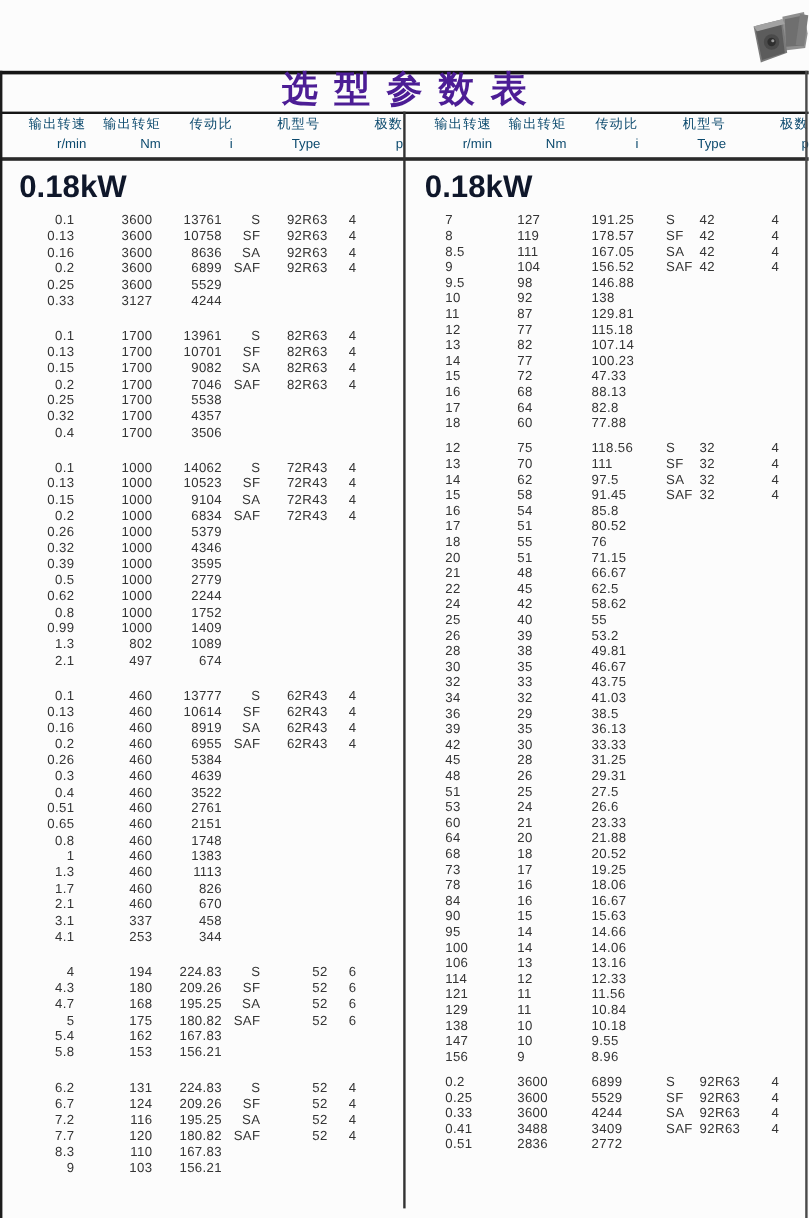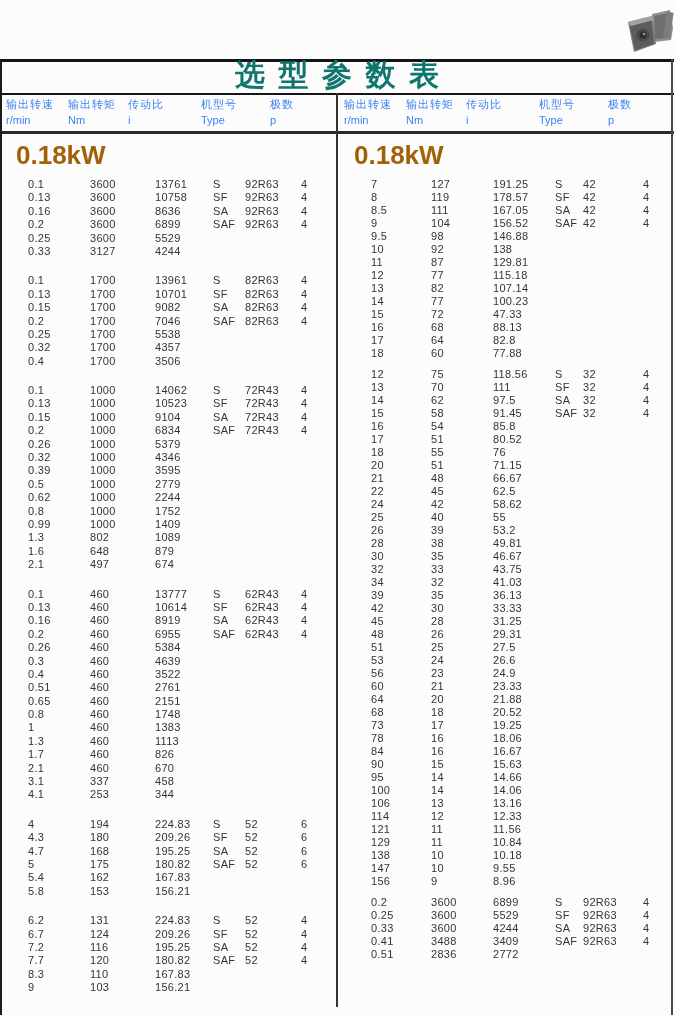--- a/index.html
+++ b/index.html
@@ -12,46 +12,46 @@
   .top-rule{top:59px;height:3px;}
   .title-rule{top:93px;height:2px;}
   .header-rule{top:131px;height:3px;background:#2a2a2a;}
   .vline{position:absolute;background:#1c1c1c;width:2px;}
   .left-border{left:0;top:59px;bottom:0;}
   .right-border{left:671px;top:59px;bottom:0;background:#4a4a4a;}
   .center-divider{left:336px;top:93px;bottom:8px;background:#333;}
 
   .page-title{
     position:absolute;top:58px;left:0;width:100%;height:34px;
-    text-align:center;font-size:30px;font-weight:bold;color:#0f766e;
+    text-align:center;font-size:30px;font-weight:bold;color:#4c1d95;
     letter-spacing:0.45em;text-indent:0.45em;line-height:34px;
   }
 
   .corner-photo{position:absolute;top:4px;left:624px;width:50px;height:56px;}
 
   .hdr-half{position:absolute;top:97px;width:337px;height:34px;}
-  .hdr-cell{position:absolute;width:66px;text-align:left;color:#3b82f6;}
+  .hdr-cell{position:absolute;width:66px;text-align:right;color:#0c4a6e;}
   .hdr-label{font-size:11px;line-height:15px;letter-spacing:1px;}
   .hdr-unit{font-size:11px;line-height:16px;}
 
   .col{position:absolute;top:136px;bottom:0;display:flex;flex-direction:column;align-items:stretch;overflow:hidden;}
   .col-left{left:0;width:337px;}
   .col-right{left:338px;width:336px;}
   .power-heading{
-    font-size:26px;font-weight:bold;color:#a16207;
+    font-size:26px;font-weight:bold;color:#0f172a;
     margin:4px 0 8px 16px;line-height:30px;letter-spacing:0px;
   }
   .col-right .power-heading.later{margin-top:2px;}
   .rows{margin:0 0 16px 0;}
   .col-right .rows{margin-bottom:8px;}
   .row{
     display:grid;white-space:nowrap;
     font-size:11px;color:#343434;letter-spacing:0.3px;
   }
-  .col-left .row{grid-template-columns:62px 65px 58px 32px 56px 24px;padding-left:28px;line-height:13.4px;height:13.4px;}
+  .col-left .row{grid-template-columns:62px 65px 58px 32px 56px 24px;line-height:13.4px;height:13.4px;text-align:right;}
   .col-right .row{grid-template-columns:60px 62px 62px 28px 60px 24px;padding-left:33px;line-height:13px;height:13px;}
 </style>
 </head>
 <body>
 
 <div class="page">
 
   <div class="corner-photo">
     <svg width="50" height="56" viewBox="0 0 50 56">
       <polygon points="28,10 46,6 49,24 47,36 30,38" fill="#8f8f8f"></polygon>
@@ -322,28 +322,20 @@
         </div>
         <div class="row">
           <span>1.3</span>
           <span>802</span>
           <span>1089</span>
           <span></span>
           <span></span>
           <span></span>
         </div>
         <div class="row">
-          <span>1.6</span>
-          <span>648</span>
-          <span>879</span>
-          <span></span>
-          <span></span>
-          <span></span>
-        </div>
-        <div class="row">
           <span>2.1</span>
           <span>497</span>
           <span>674</span>
           <span></span>
           <span></span>
           <span></span>
         </div>
       </div>
       <div class="rows">
         <div class="row">
@@ -823,20 +815,28 @@
         </div>
         <div class="row">
           <span>34</span>
           <span>32</span>
           <span>41.03</span>
           <span></span>
           <span></span>
           <span></span>
         </div>
         <div class="row">
+          <span>36</span>
+          <span>29</span>
+          <span>38.5</span>
+          <span></span>
+          <span></span>
+          <span></span>
+        </div>
+        <div class="row">
           <span>39</span>
           <span>35</span>
           <span>36.13</span>
           <span></span>
           <span></span>
           <span></span>
         </div>
         <div class="row">
           <span>42</span>
           <span>30</span>
@@ -866,28 +866,20 @@
           <span>25</span>
           <span>27.5</span>
           <span></span>
           <span></span>
           <span></span>
         </div>
         <div class="row">
           <span>53</span>
           <span>24</span>
           <span>26.6</span>
-          <span></span>
-          <span></span>
-          <span></span>
-        </div>
-        <div class="row">
-          <span>56</span>
-          <span>23</span>
-          <span>24.9</span>
           <span></span>
           <span></span>
           <span></span>
         </div>
         <div class="row">
           <span>60</span>
           <span>21</span>
           <span>23.33</span>
           <span></span>
           <span></span>

